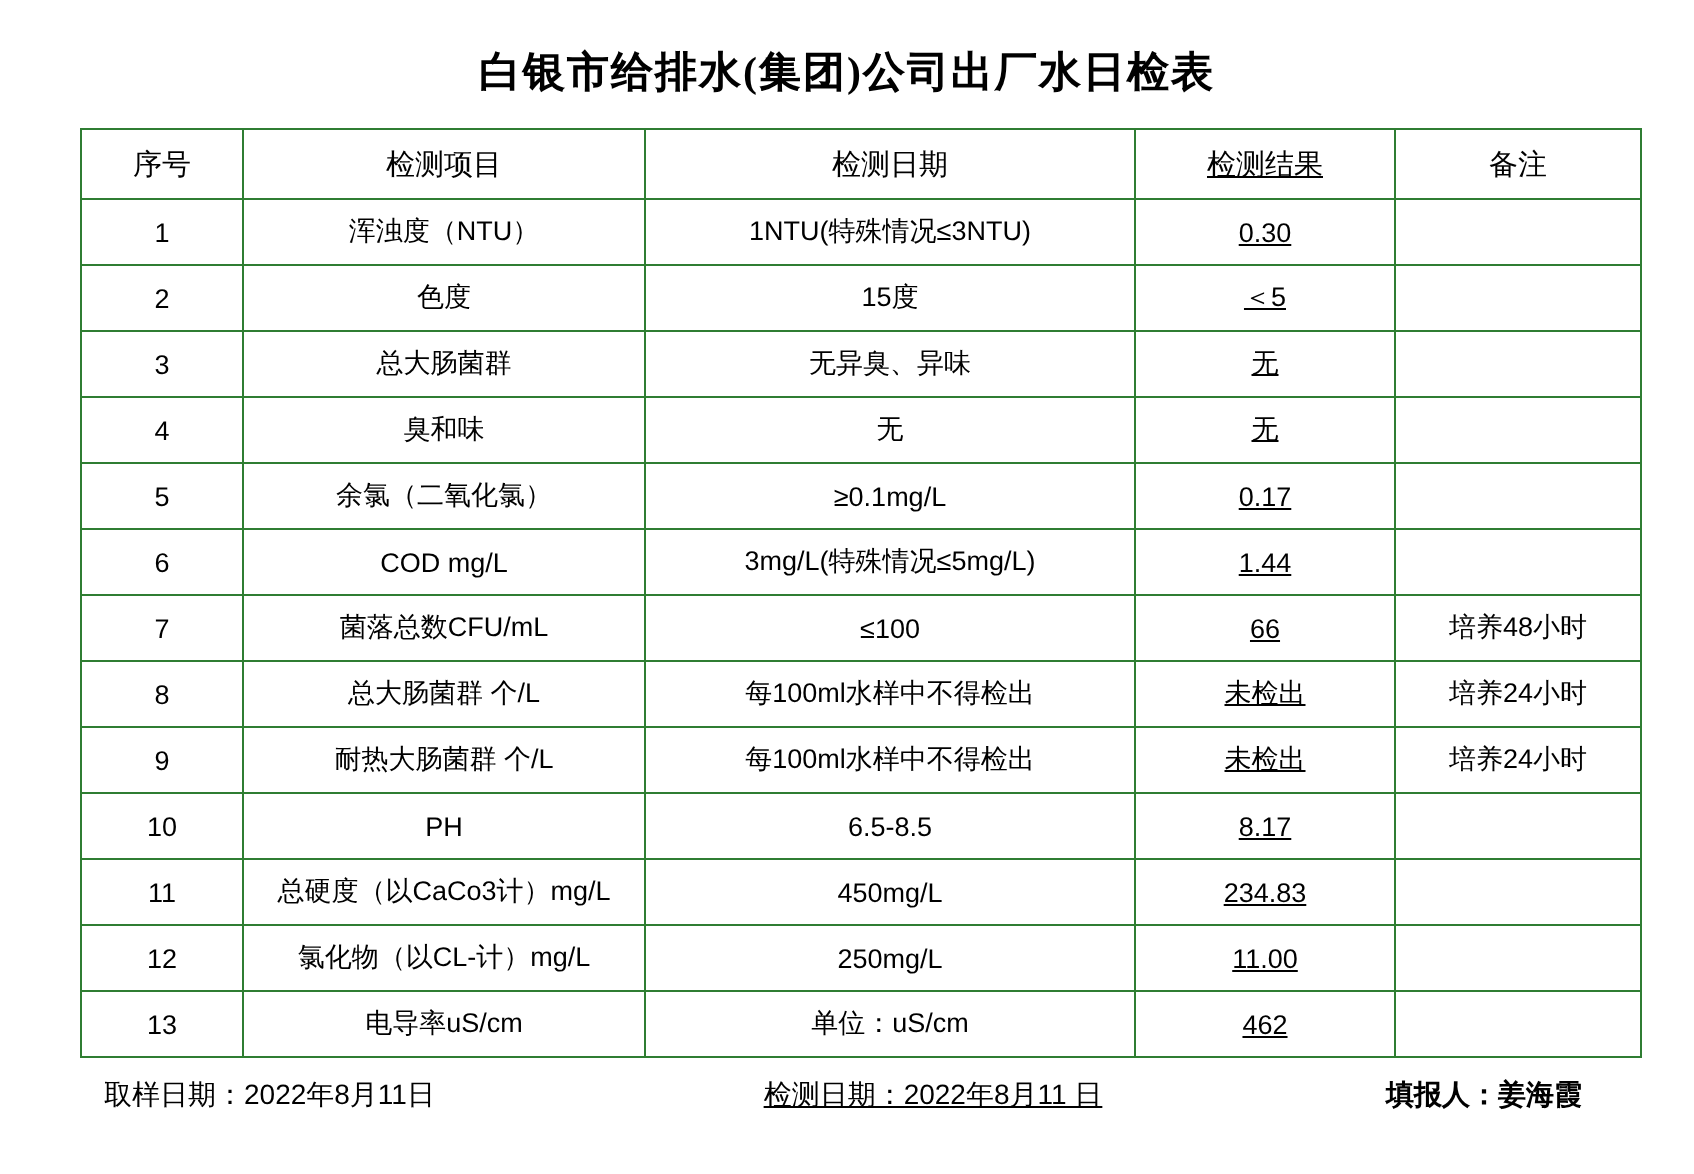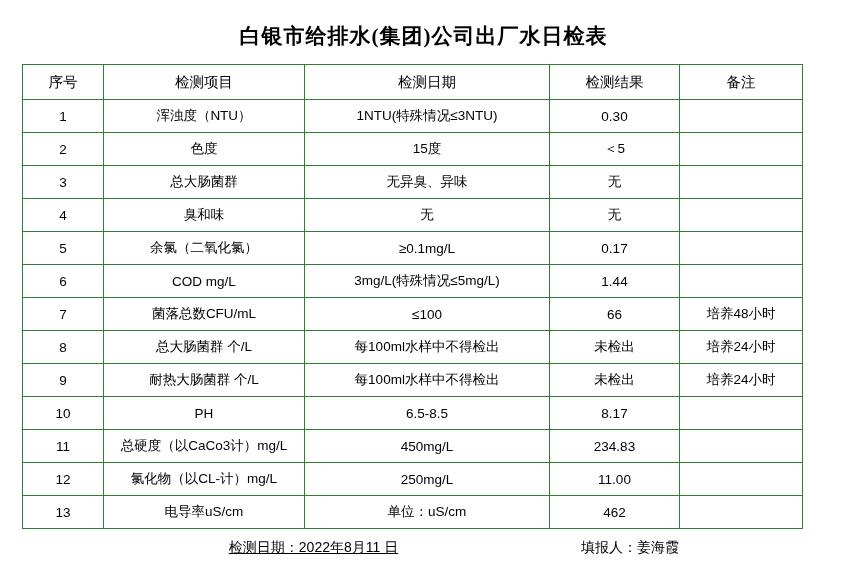--- a/index.html
+++ b/index.html
@@ -23,21 +23,21 @@
   .title {
     text-align: center;
     font-size: 21px;
     font-weight: bold;
     letter-spacing: 1px;
     padding-top: 22px;
     padding-bottom: 14px;
     font-family: "Liberation Serif", serif;
   }
   .table-wrap {
-    padding: 0 22px;
+    padding: 0 40px;
   }
   table.report {
     border-collapse: collapse;
     width: 755px;
     table-layout: fixed;
     font-family: "Liberation Sans", sans-serif;
   }
   table.report td {
     border: 1px solid #2f7d32;
     height: 32px;
@@ -48,34 +48,34 @@
     white-space: nowrap;
     overflow: hidden;
   }
   table.report tr.head td {
     height: 34px;
     font-size: 14.5px;
   }
   .c0 { width: 76px; }
   .c1 { width: 196px; }
   .c2 { width: 240px; }
-  .c3 { width: 125px; }
+  .c3 { width: 125px; text-decoration: underline; }
   .c4 { width: 118px; }
 
   .footer {
     padding: 0 46px;
     margin-top: 0;
     height: 38px;
     display: flex;
     align-items: center;
     font-size: 14px;
   }
   .f-sample { width: 300px; text-align: left; padding-left: 6px; }
   .f-test   { flex: 1; text-align: center; text-decoration: underline; }
-  .f-filler { width: 210px; padding-right: 10px; }
+  .f-filler { width: 210px; text-align: right; padding-right: 10px; font-weight: bold; }
 </style>
 </head>
 <body>
 
 <div class="page">
 
   <div class="title">白银市给排水(集团)公司出厂水日检表</div>
 
   <div class="table-wrap">
     <table class="report">
@@ -177,17 +177,18 @@
           <td class="c1">电导率uS/cm</td>
           <td class="c2">单位：uS/cm</td>
           <td class="c3">462</td>
           <td class="c4"></td>
         </tr>
       </tbody>
     </table>
   </div>
 
   <div class="footer">
+    <div class="f-sample">取样日期：2022年8月11日</div>
     <div class="f-test">检测日期：2022年8月11 日</div>
     <div class="f-filler">填报人：姜海霞</div>
   </div>
 
 </div>
 
 </body></html>

